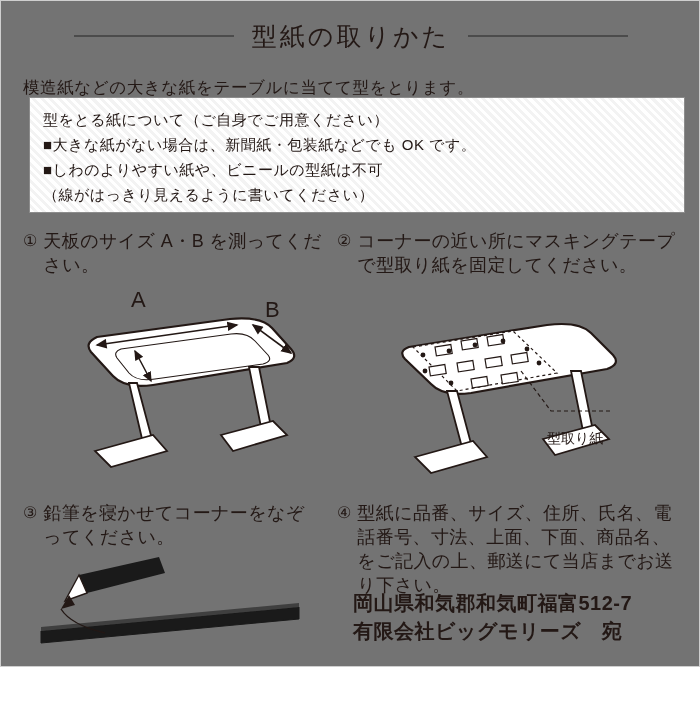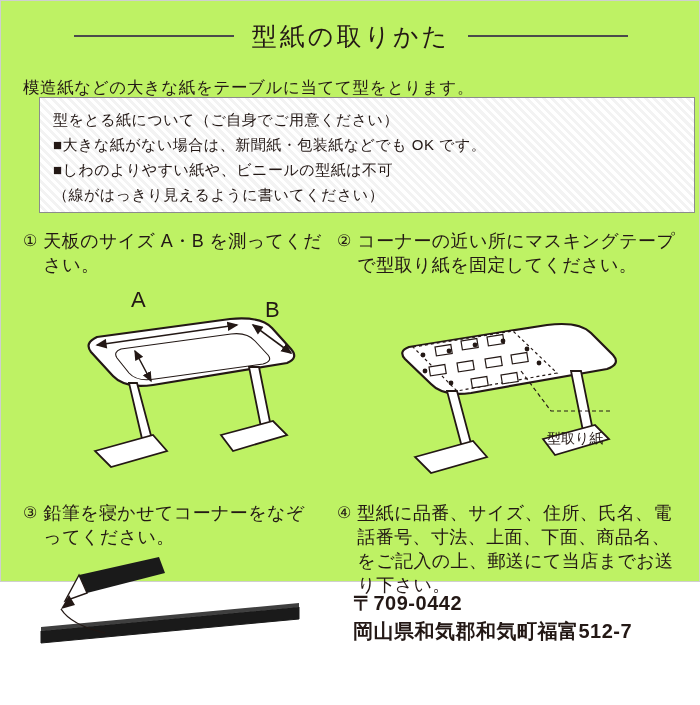--- a/index.html
+++ b/index.html
@@ -10,24 +10,24 @@
     width: 700px;
     height: 705px;
     background: #ffffff;
     font-family: "Liberation Sans", sans-serif;
     color: #231815;
     overflow: hidden;
   }
   .page {
     position: relative;
     width: 700px;
-    height: 582px;
+    height: 667px;
     box-sizing: border-box;
     border: 1px solid #cfcfcf;
-    background: #bef264;
+    background: #737373;
   }
 
   
   .title-row {
     position: absolute;
     top: 14px;
     left: 0;
     width: 700px;
     height: 42px;
     display: flex;
@@ -55,21 +55,21 @@
     width: 660px;
     font-size: 16.5px;
     letter-spacing: 0.6px;
     color: #231815;
   }
 
   
   .note-box {
     position: absolute;
     top: 96px;
-    left: 38px;
+    left: 28px;
     width: 656px;
     height: 116px;
     box-sizing: border-box;
     border: 1px solid #8c8c8c;
     background: repeating-linear-gradient(
       45deg,
       #ffffff 0px,
       #ffffff 3px,
       #f3f3f3 3px,
       #f3f3f3 6px
@@ -271,17 +271,17 @@
 
       <path d="M48 22 L56 40 L34 48 Z" fill="#ffffff" stroke="#231815" stroke-width="1.4"></path>
 
       <path d="M38 42 L44 52 L30 56 Z" fill="#231815"></path>
 
       <path d="M30 56 Q40 72 74 80" fill="none" stroke="#231815" stroke-width="1.4"></path>
     </svg>
   </div>
 
   <div class="addr">
-    <div class="addr-line">〒709-0442</div>
     <div class="addr-line">岡山県和気郡和気町福富512-7</div>
+    <div class="addr-line">有限会社ビッグモリーズ　宛</div>
   </div>
 
 </div>
 
 </body></html>

